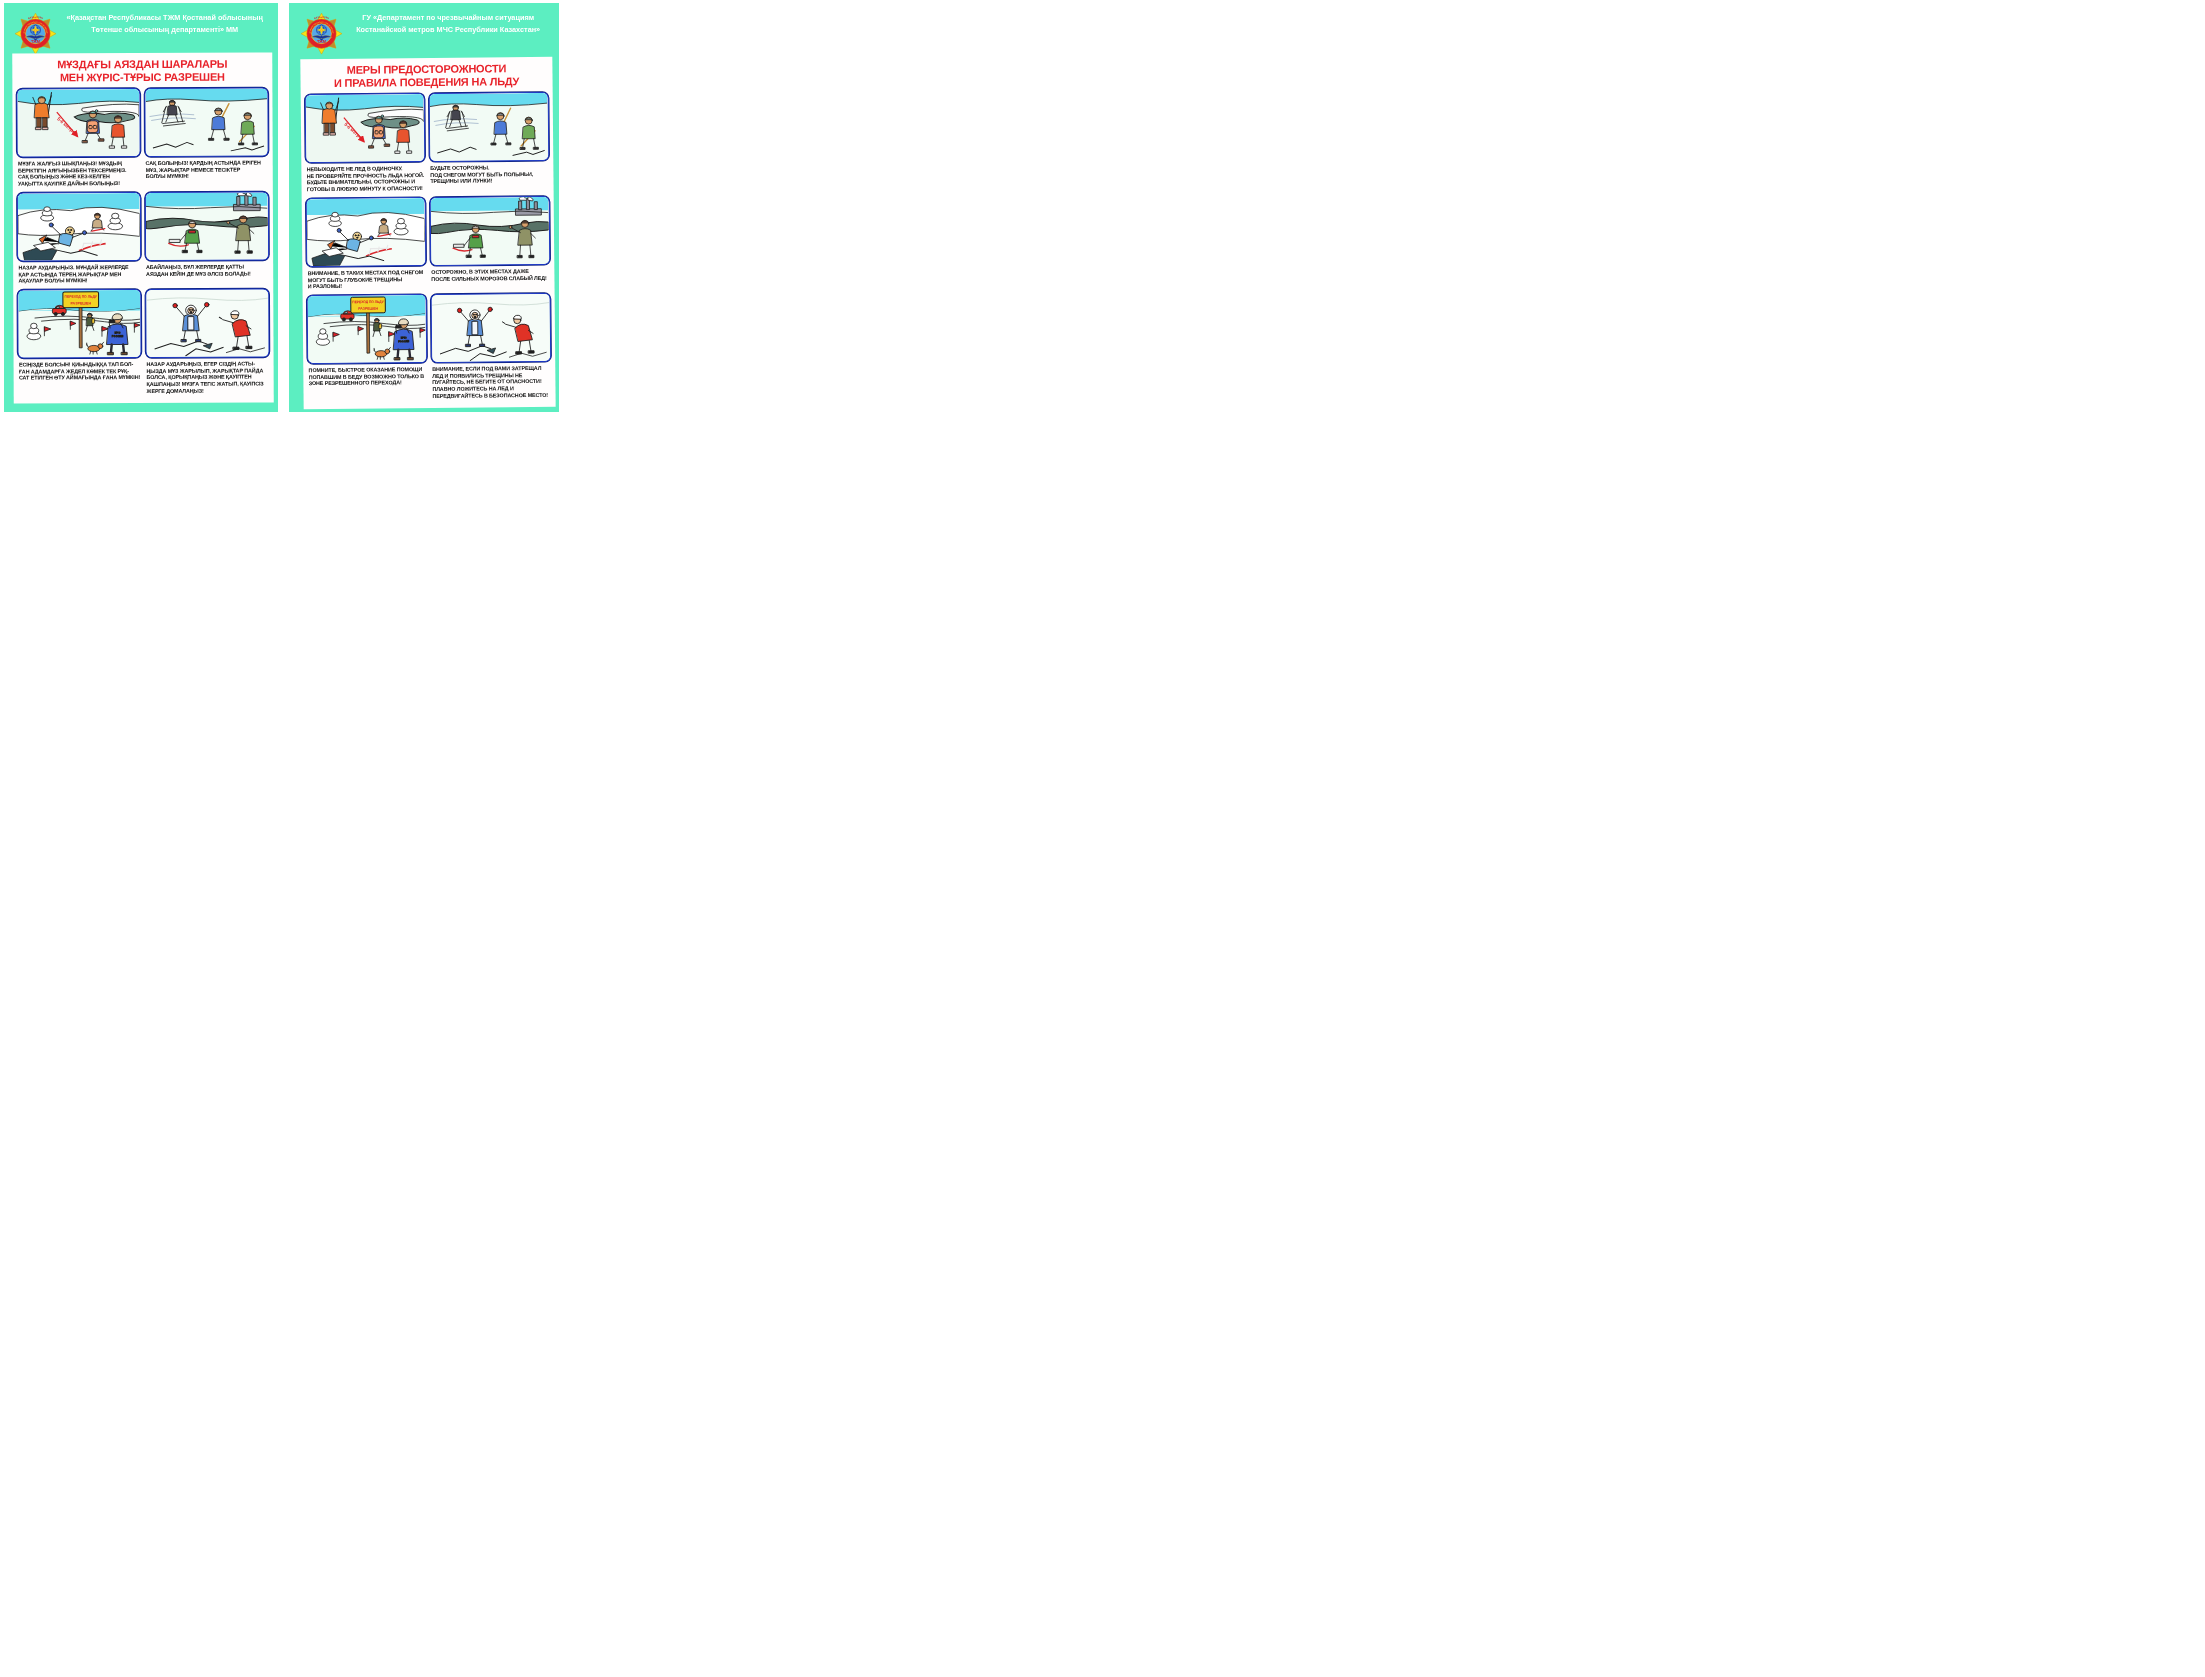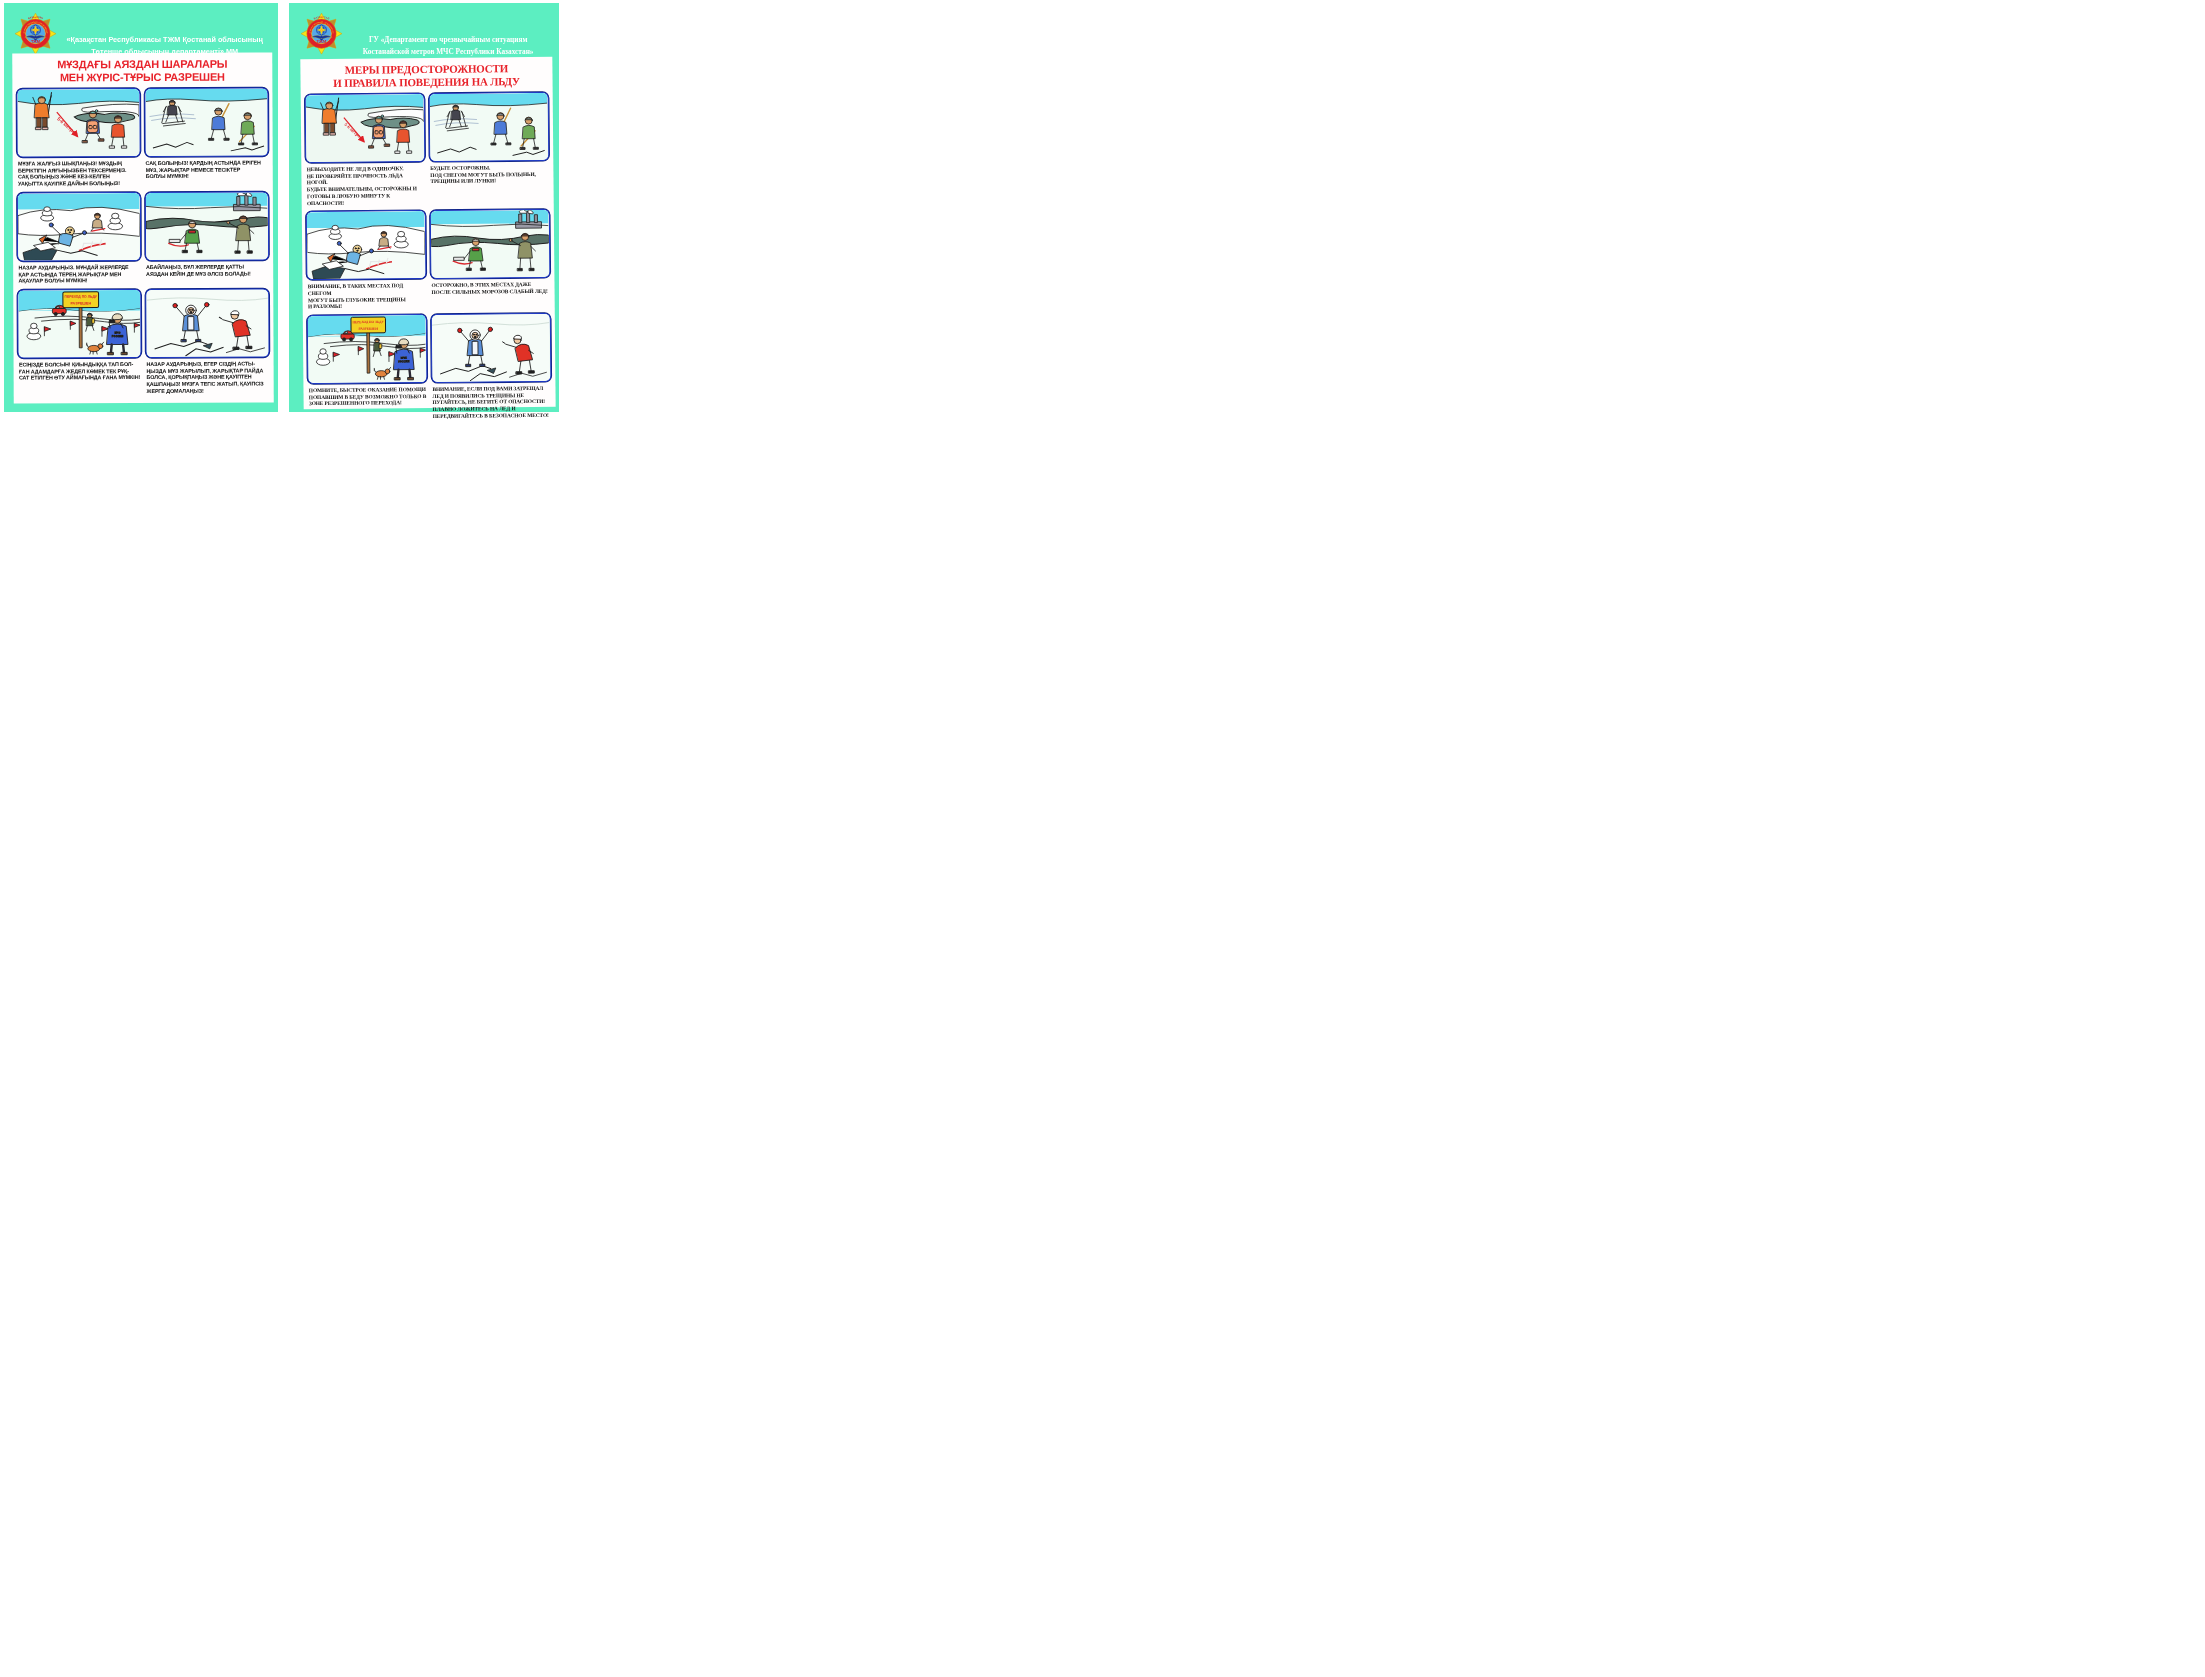--- a/index.html
+++ b/index.html
@@ -1,20 +1,20 @@
 <!DOCTYPE html>
 <html style="font-size:7px"><head>
 <meta charset="utf-8">
 <style>
   html,body{margin:0;padding:0;background:#ffffff;font-family:"Liberation Sans",sans-serif;}
   .page{position:relative;width:562px;height:419px;background:#ffffff;overflow:hidden;}
   .poster{position:absolute;top:2.6px;height:409px;background:#5ceec1;}
   #poster-kk{left:3.5px;width:274px;}
-  #poster-ru{left:289px;width:270px;font-family:Liberation Serif, serif;}
-  .header{position:absolute;top:9.7px;left:11.5px;right:6.2px;display:flex;align-items:flex-end;gap:2px;}
+  #poster-ru{left:289px;width:270px;}
+  .header{position:absolute;top:9.7px;left:11.5px;right:6.2px;display:flex;align-items:flex-start;gap:2px;}
   .emblem{width:41px;height:45px;flex:0 0 auto;}
   .header-text{flex:1;text-align:center;color:#ffffff;font-weight:bold;font-size:7.3px;line-height:1.6;}
   .card{position:absolute;background:#fffdfd;}
   #poster-kk .card{left:9.7px;top:50px;width:260px;height:350px;transform:rotate(-0.25deg);}
   #poster-ru .card{left:13.2px;top:55px;width:252px;height:350px;transform:rotate(-0.55deg);}
   .card-inner{padding:3.5px 4.4px 1.8px;}
   .card-title{color:#e8232b;font-weight:bold;font-size:11px;line-height:1.15;text-align:center;letter-spacing:-0.2px;margin:1.8px 0 4.4px;}
   .grid{display:grid;grid-template-columns:1fr 1fr;column-gap:4px;row-gap:0.9px;}
   .panel{min-width:0;}
   .illu{border:1.8px solid #1b36c4;border-radius:6.2px;overflow:hidden;height:67px;box-shadow:0 0 0 0.7px #0d1f7a;background:#eef8f2;}

